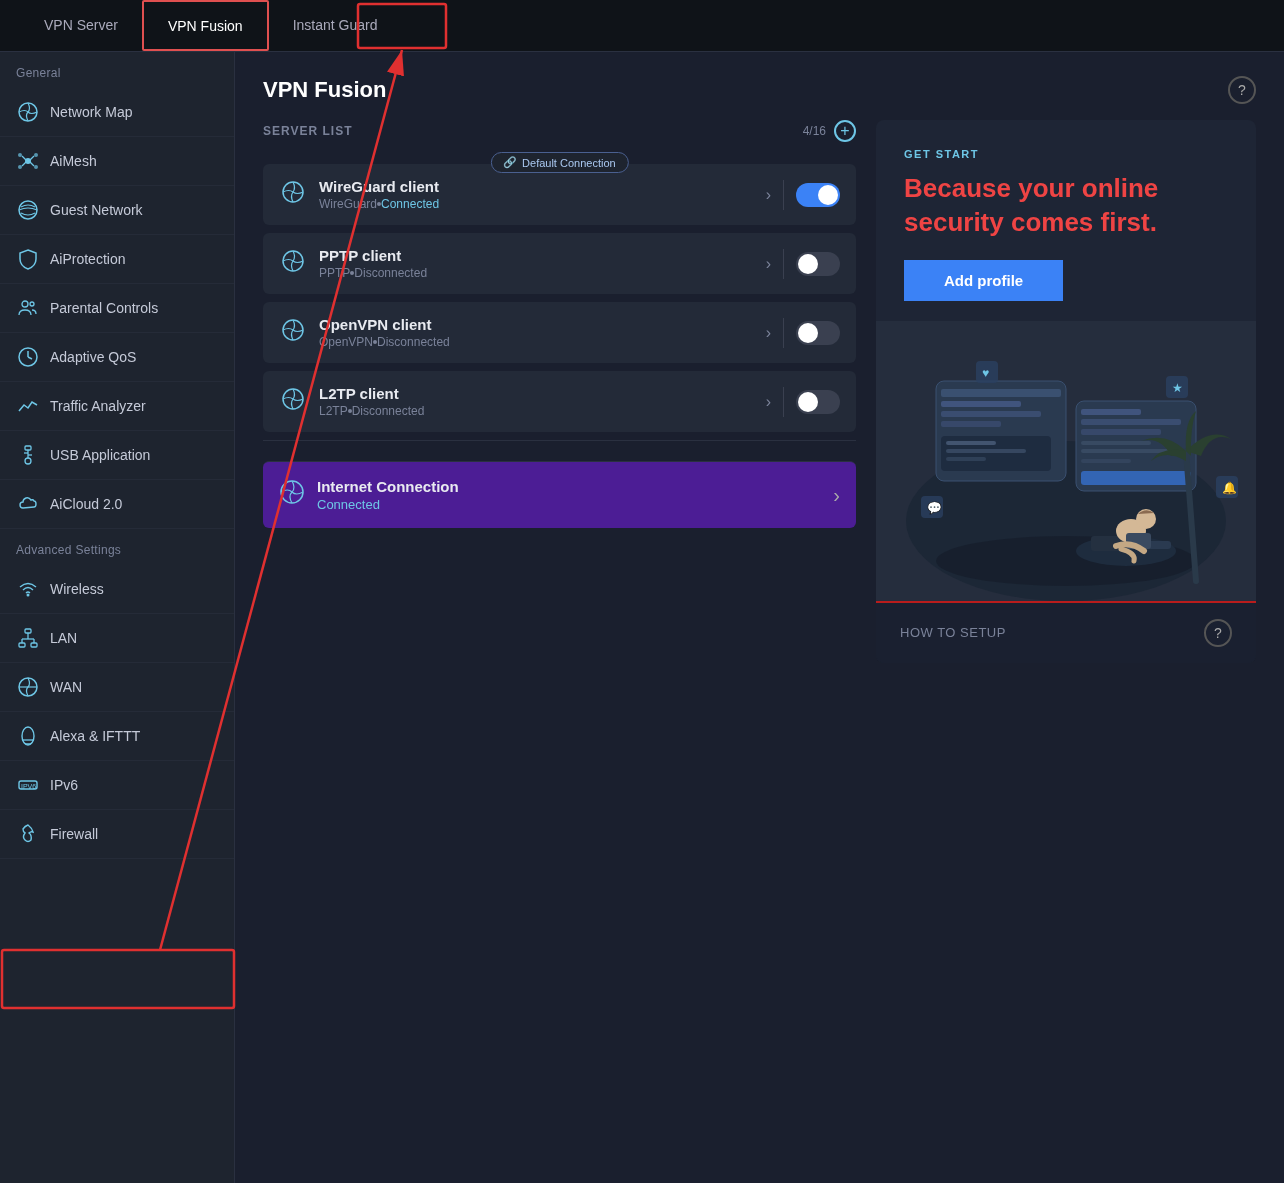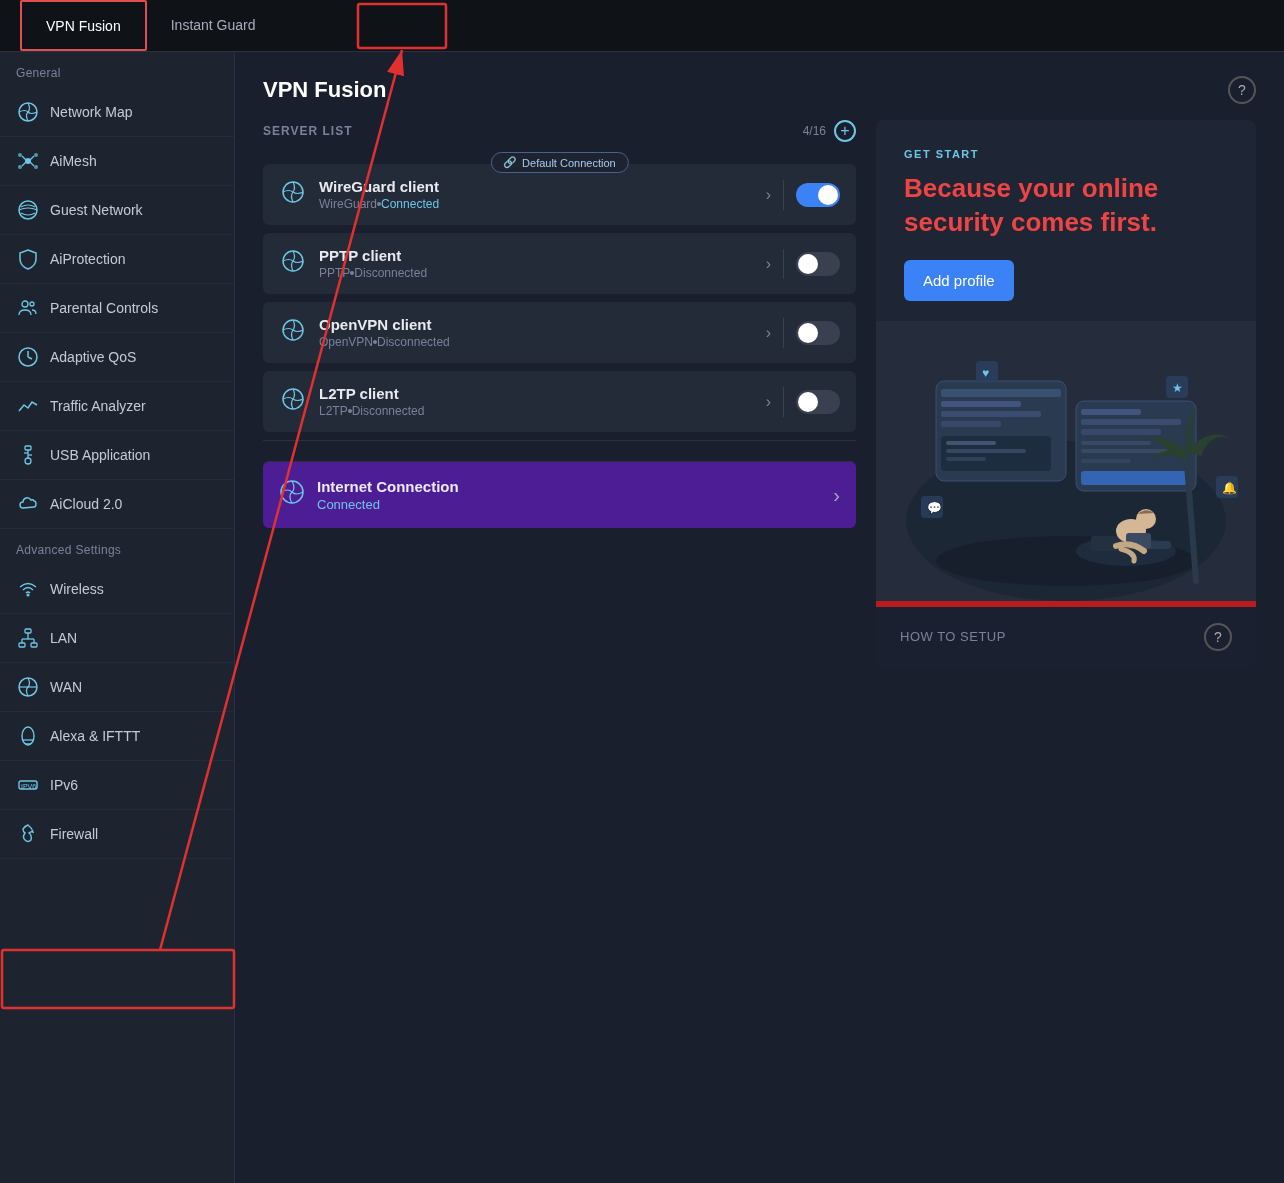--- a/index.html
+++ b/index.html
@@ -333,24 +333,24 @@
       font-size: 26px;
       font-weight: 700;
       color: #ef4444;
       line-height: 1.3;
       margin-bottom: 20px;
     }
     .add-profile-btn {
       background: #3b82f6;
       color: #fff;
       border: none;
-      border-radius: 6px;
-      padding: 12px 19px;
+      border-radius: 0;
+      padding: 12px 40px;
       font-size: 15px;
-      font-weight: 400;
+      font-weight: 700;
       cursor: pointer;
       display: inline-block;
     }
 
     
     .illustration-area {
       width: 100%;
       height: 280px;
       background: #252d3d;
       position: relative;
@@ -362,21 +362,21 @@
       width: 100%;
       height: 100%;
     }
 
     .how-to-setup {
       display: flex;
       justify-content: space-between;
       align-items: center;
       padding: 16px 24px;
       background: #1a2030;
-      border-top: 6px solid #b91c1c;
+      border-top: 2px solid #b91c1c;
     }
     .how-to-label {
       font-size: 13px;
       color: #7a8299;
       letter-spacing: 0.5px;
     }
 
     
     .red-arrow-overlay {
       position: fixed;
@@ -386,20 +386,21 @@
       height: 1183px;
       pointer-events: none;
       z-index: 999;
     }
   </style>
 </head>
 <body>
 
 <div class="top-bar">
   <div class="top-tabs">
+    <div class="top-tab">VPN Server</div>
     <div class="top-tab active">VPN Fusion</div>
     <div class="top-tab">Instant Guard</div>
   </div>
 </div>
 
 <div class="layout">
 
   <div class="sidebar">
     <div class="sidebar-section-label">General</div>
 

